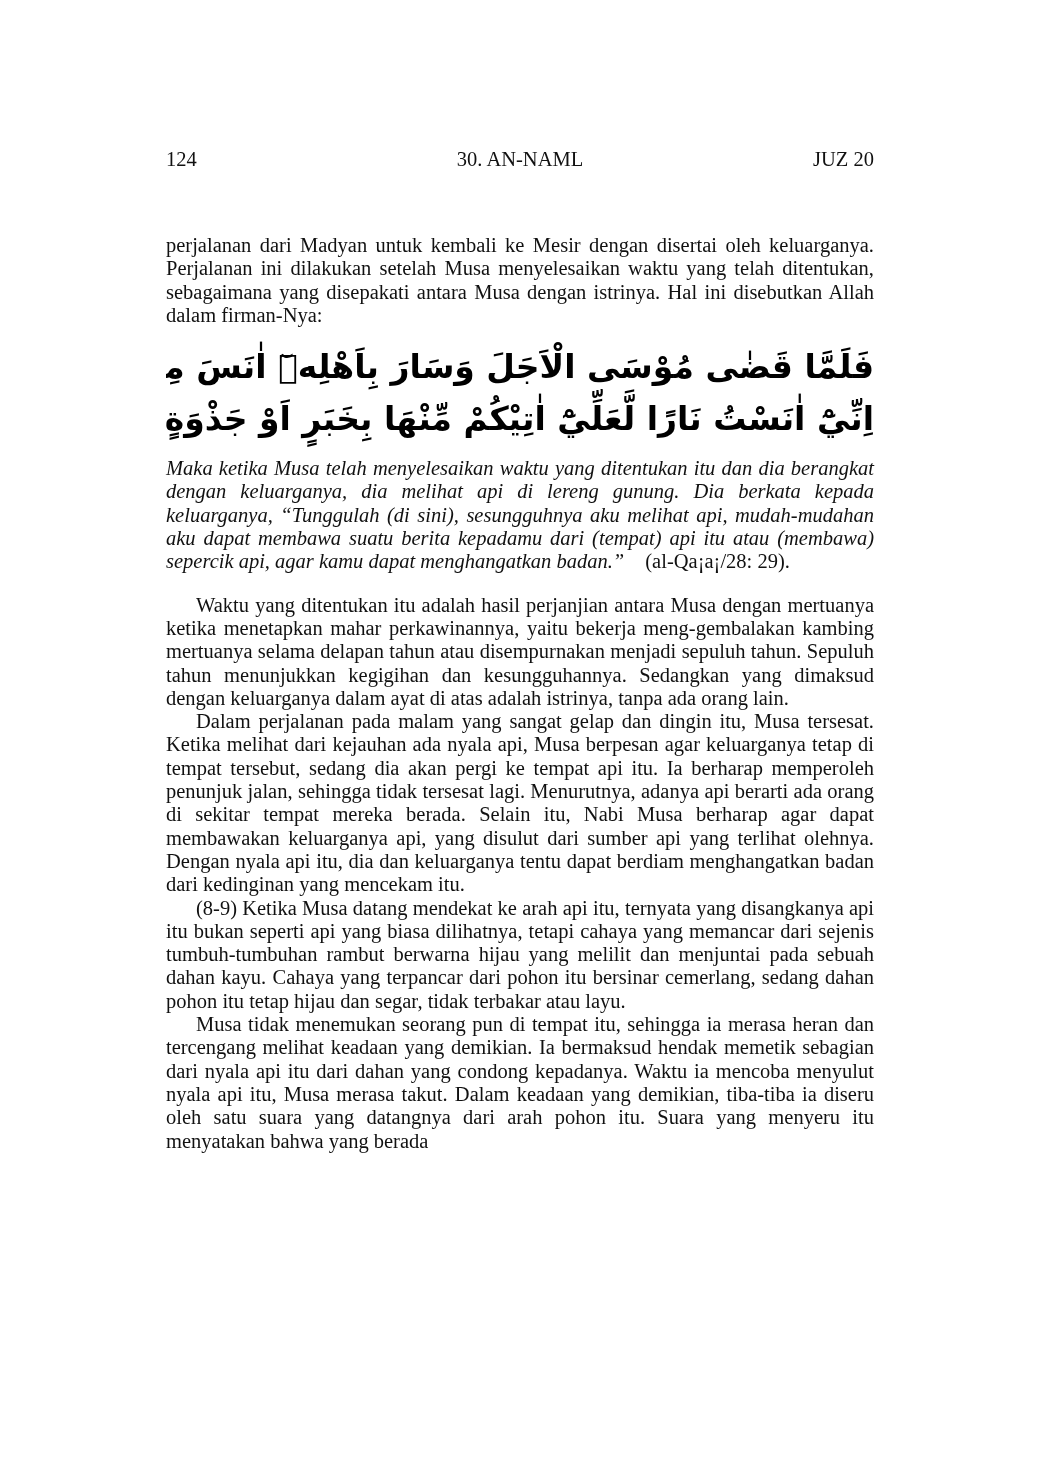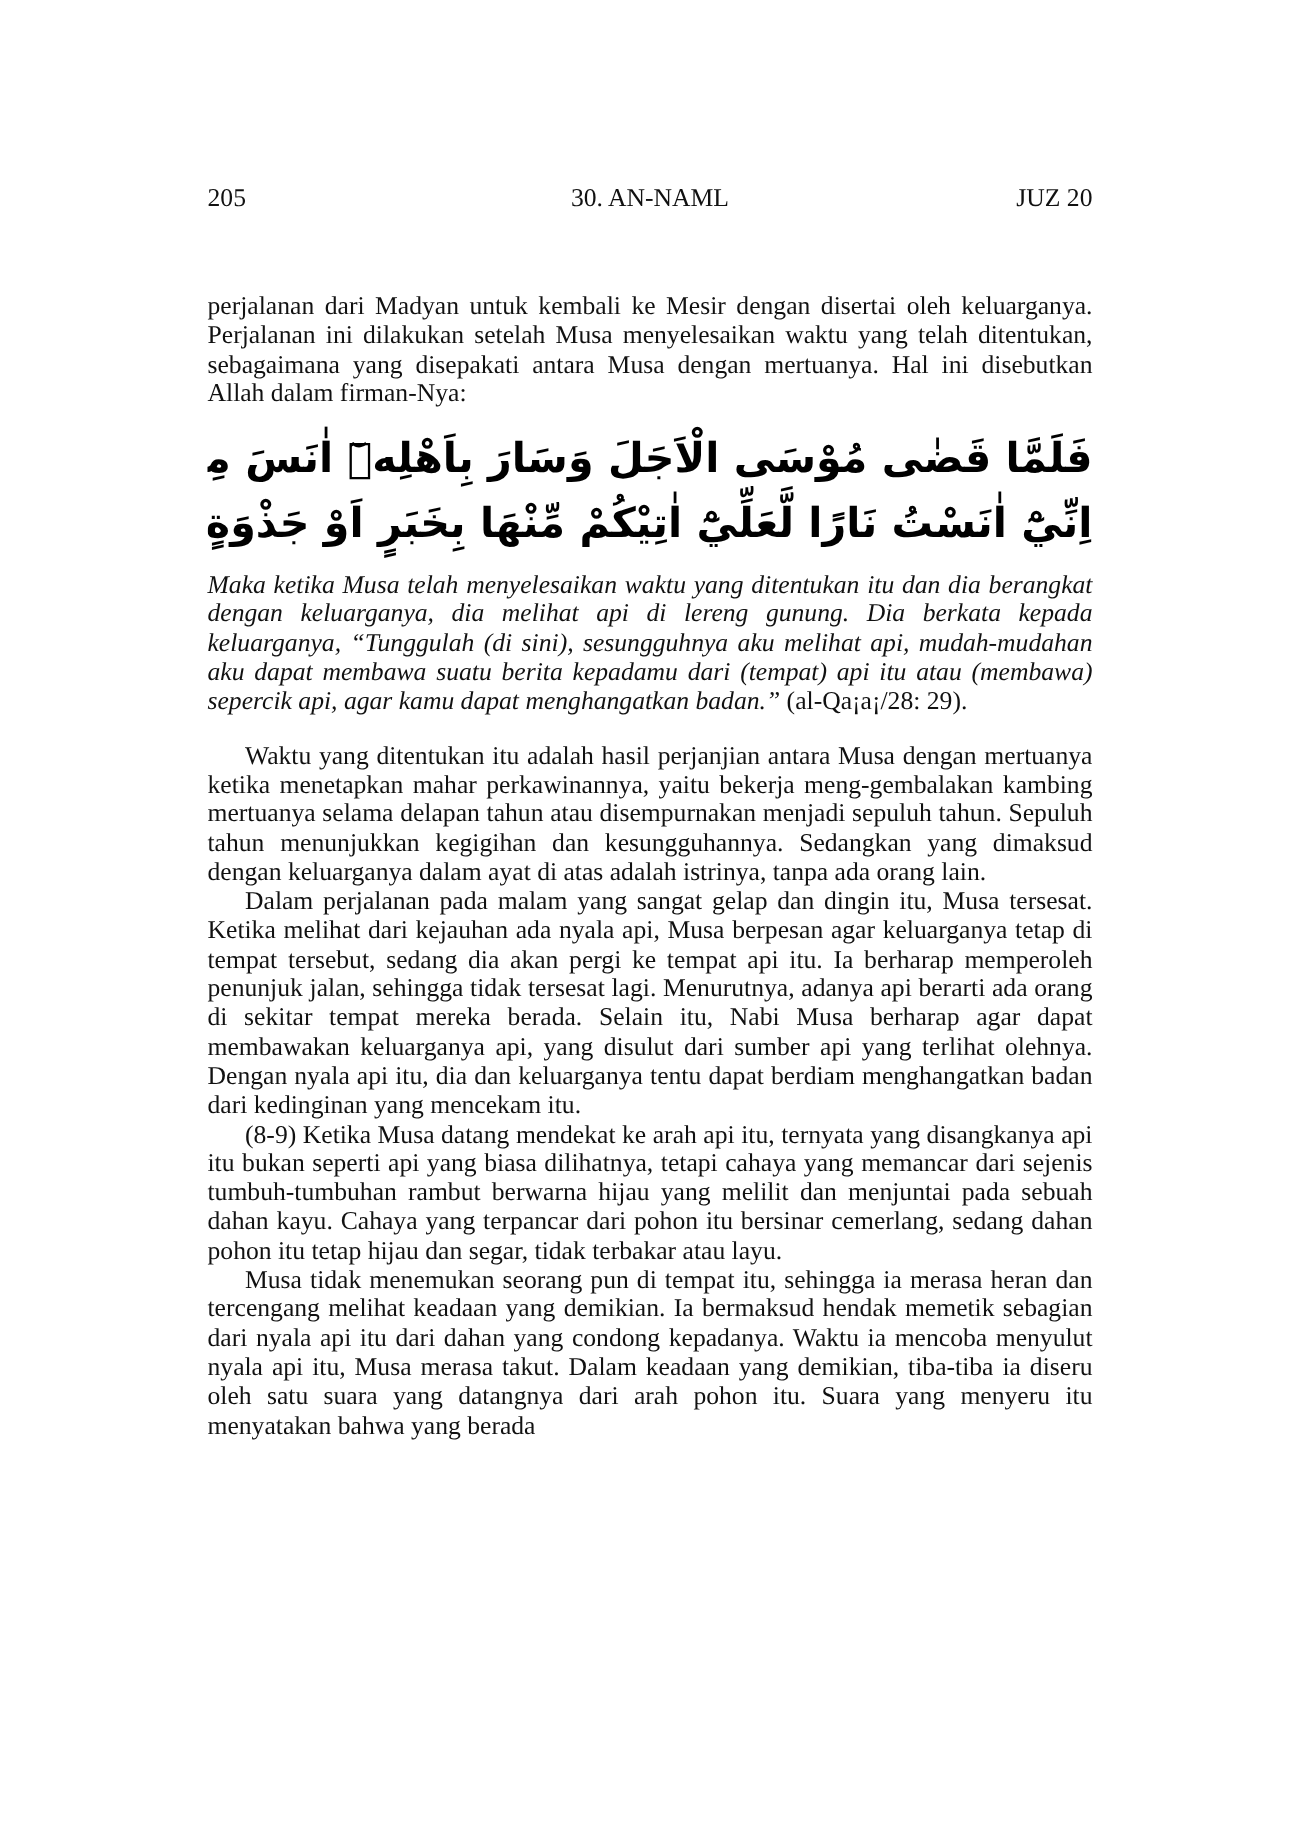--- a/index.html
+++ b/index.html
@@ -11,34 +11,34 @@
   .header .center { position: absolute; left: 0; right: 0; text-align: center; }
   .header .right { position: absolute; right: 0; }
   .body { position: absolute; left: 166px; top: 234px; width: 708px; }
   p { margin: 0; font-size: 20.5px; line-height: 23.3px; text-align: justify; }
   .indent { text-indent: 30px; font-family: Liberation Serif, serif; }
   .arabic { margin: 14px 0 8px 0; height: 108px; text-align: center;
             font-family: "DejaVu Sans", sans-serif; direction: rtl; font-weight: bold;
             font-size: 33px; line-height: 52px; color: #000; white-space: nowrap; overflow: hidden; }
   .arabic div { text-align-last: justify; }
   .translation { font-style: italic; }
-  .translation .ref { font-style: normal; }
+  .translation .ref { font-style: normal; margin-left: 16px; }
   .gap { height: 20px; }
 </style>
 </head>
 <body>
 
 <div class="header">
-  <span class="left">205</span>
+  <span class="left">124</span>
   <span class="center">30. AN-NAML</span>
   <span class="right">JUZ 20</span>
 </div>
 
 <div class="body">
-  <p>perjalanan dari Madyan untuk kembali ke Mesir dengan disertai oleh keluarganya. Perjalanan ini dilakukan setelah Musa menyelesaikan waktu yang telah ditentukan, sebagaimana yang disepakati antara Musa dengan mertuanya. Hal ini disebutkan Allah dalam firman-Nya:</p>
+  <p>perjalanan dari Madyan untuk kembali ke Mesir dengan disertai oleh keluarganya. Perjalanan ini dilakukan setelah Musa menyelesaikan waktu yang telah ditentukan, sebagaimana yang disepakati antara Musa dengan istrinya. Hal ini disebutkan Allah dalam firman-Nya:</p>
 
   <div class="arabic">
     <div>فَلَمَّا قَضٰى مُوْسَى الْاَجَلَ وَسَارَ بِاَهْلِهٖٓ اٰنَسَ مِنْ جَانِبِ الطُّوْرِ نَارًاۗ قَالَ لِاَهْلِهِ امْكُثُوْٓا</div>
     <div>اِنِّيْٓ اٰنَسْتُ نَارًا لَّعَلِّيْٓ اٰتِيْكُمْ مِّنْهَا بِخَبَرٍ اَوْ جَذْوَةٍ مِّنَ النَّارِ لَعَلَّكُمْ تَصْطَلُوْنَ</div>
   </div>
 
   <p class="translation"><span>Maka ketika Musa telah menyelesaikan waktu yang ditentukan itu dan dia berangkat dengan keluarganya, dia melihat api di lereng gunung. Dia berkata kepada keluarganya, “Tunggulah (di sini), sesungguhnya aku melihat api, mudah-mudahan aku dapat membawa suatu berita kepadamu dari (tempat) api itu atau (membawa) sepercik api, agar kamu dapat menghangatkan badan.”</span><span class="ref"> (al-Qa¡a¡/28: 29).</span></p>
 
   <div class="gap"></div>
 

